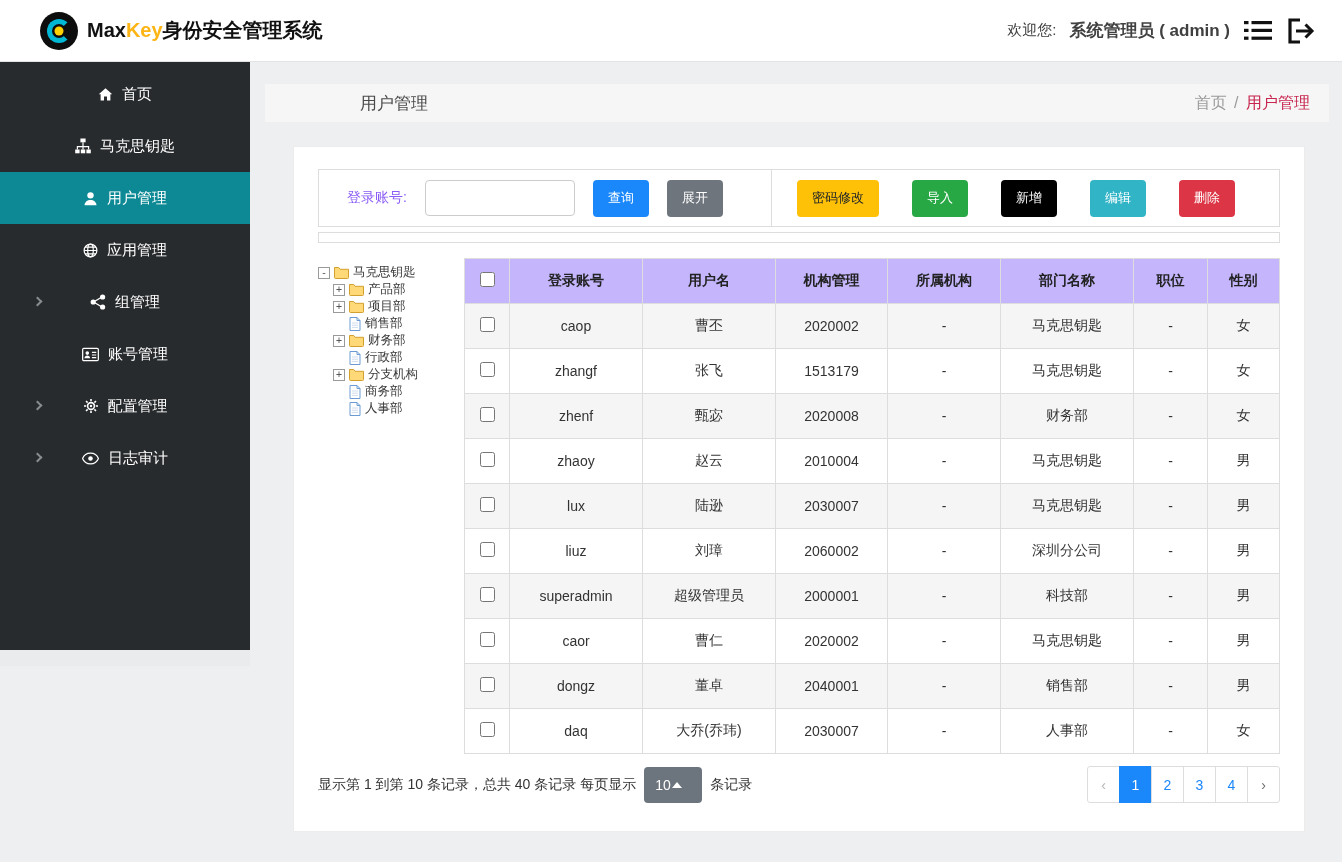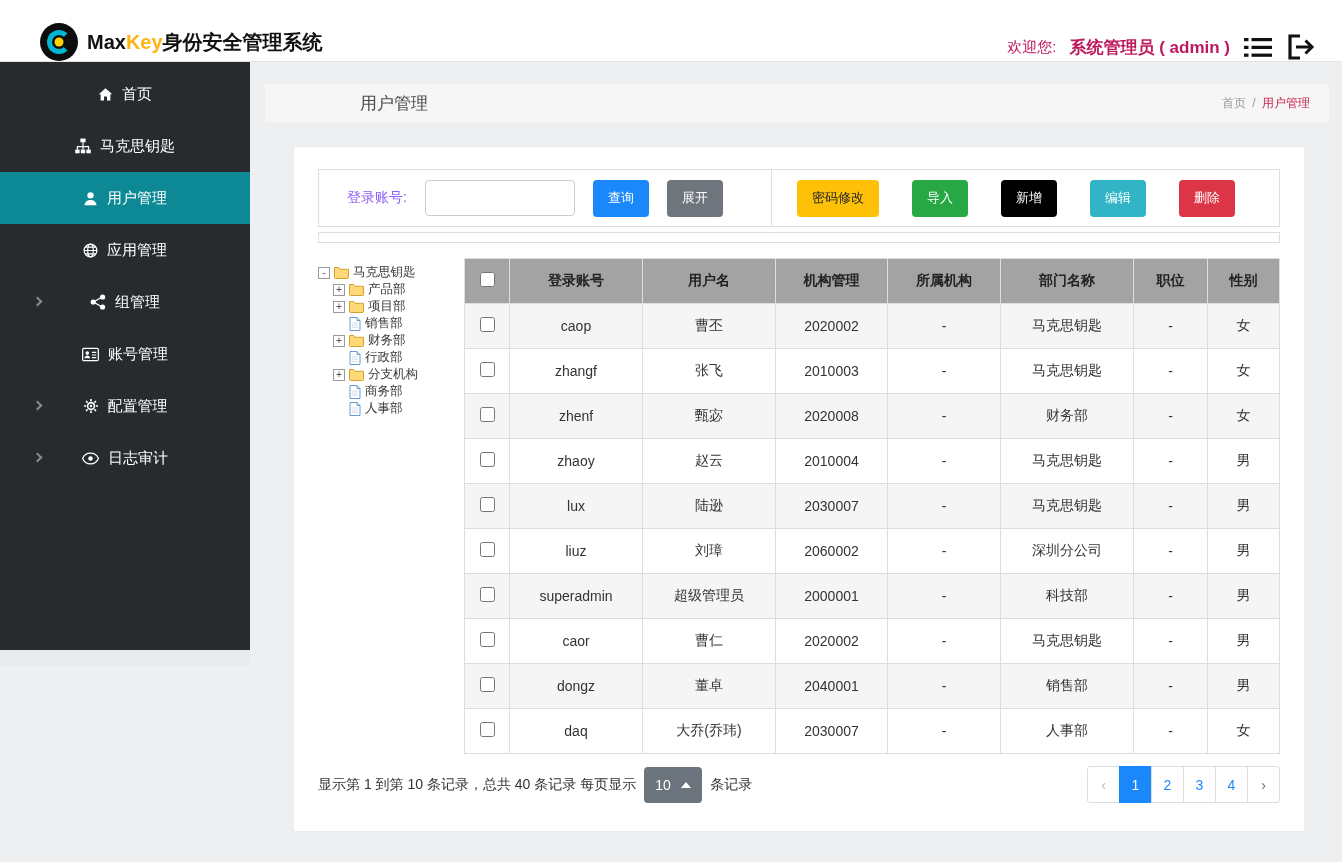--- a/index.html
+++ b/index.html
@@ -13,33 +13,33 @@
   :root {
     --primary: #1a88fb;
     --menu-active: #0c8994;
     --breadcrumb-active: #c7254e;
     --pagesize: #6c757d;
   }
 
   
   .app-header {
     height: 62px; background: #fff; border-bottom: 1px solid #e3e3e3;
-    display: flex; align-items: flex-end; justify-content: space-between;
+    display: flex; align-items: center; justify-content: space-between;
     padding: 0 26px 0 40px; position: relative; z-index: 5;
   }
   .brand { display: flex; align-items: center; gap: 9px; }
   .logo { width: 38px; height: 38px; border-radius: 50%; background: #0d0d0d;
           display: flex; align-items: center; justify-content: center; position: relative; }
   .logo-ring { width: 24px; height: 24px; border-radius: 50%;
                border: 5px solid #00b7d4; border-right-color: #0d0d0d; }
   .logo-dot { position: absolute; left: 50%; top: 50%; transform: translate(-50%,-50%);
               width: 9px; height: 9px; border-radius: 50%; background: #ffd200; }
   .brand-text { font-size: 20px; font-weight: bold; color: #111; }
   .brand-key { color: #fdb515; }
-  .header-right { display: flex; align-items: center; gap: 13px; font-size: 15px; color: #be185d; }
+  .header-right { display: flex; align-items: center; gap: 13px; font-size: 15px; color: #404040; }
   .user-name { font-weight: bold; font-size: 17px; }
   .hicon { display: inline-flex; align-items: center; cursor: pointer; }
 
   
   .layout { display: flex; height: 604px; }
   aside { width: 250px; flex: none; background: #e9ebec; }
   .menu { background: #282b2d; height: 588px; padding-top: 6px; }
   .menu-item { position: relative; height: 52px; display: flex; align-items: center;
                justify-content: center; gap: 9px; color: #fff; font-size: 15px; cursor: pointer; }
   .menu-item.active { background: var(--menu-active); }
@@ -48,21 +48,21 @@
              border-top: 2px solid #878d90; border-right: 2px solid #878d90;
              transform: translateY(-58%) rotate(45deg); }
 
   main { flex: 1; min-width: 0; }
 
   
   .page-header { margin: 22px 13px 0 15px; height: 38px; background: #f6f6f6;
                  display: flex; align-items: center; justify-content: space-between;
                  padding: 0 19px 0 95px; }
   .page-title { font-size: 17px; color: #4a4a4a; }
-  .breadcrumb { font-size: 12px; color: #9a9a9a; }
+  .breadcrumb { font-size: 16px; color: #9a9a9a; }
   .breadcrumb a { text-decoration: none; cursor: pointer; }
   .bc-home { color: #9a9a9a; }
   .bc-sep { margin: 0 3px; }
   .bc-current { color: var(--breadcrumb-active); }
 
   
   .card { margin: 24px 37px 0 43px; background: #fff; border: 1px solid #ececec;
           padding: 22px 24px 28px; }
 
   
@@ -89,31 +89,31 @@
          font-size: 10px; line-height: 10px; display: inline-flex; align-items: center;
          justify-content: center; flex: none; font-family: "DejaVu Sans Mono", monospace; }
   .tgl-spacer { width: 12px; flex: none; }
   .node-icon { display: inline-flex; align-items: center; flex: none; }
   .node-label { font-size: 12.5px; color: #3a3a3a; white-space: nowrap; }
 
   .table-wrap { flex: 1; min-width: 0; }
   table.user-table { width: 100%; border-collapse: collapse; table-layout: fixed; font-size: 14px; }
   .user-table th, .user-table td { border: 1px solid #ddd; text-align: center;
                                    height: 45px; padding: 0 6px; overflow: hidden; }
-  .user-table th { font-weight: bold; color: #222; background: #a3a3a3; }
+  .user-table th { font-weight: bold; color: #222; background: #c4b5fd; }
   .user-table tbody tr:nth-child(odd) { background: #f5f5f6; }
   .user-table td { color: #333; }
   .user-table input[type=checkbox] { width: 15px; height: 15px; cursor: pointer; }
 
   
   .table-footer { display: flex; align-items: center; margin-top: 12px; font-size: 14px; color: #333; }
   .summary { display: flex; align-items: center; }
   .page-size-btn { background: var(--pagesize); color: #fff; border: none; border-radius: 4px;
                    height: 36px; min-width: 58px; display: inline-flex; align-items: center;
-                   justify-content: space-between; gap: 1px; font-size: 14px; padding: 0 11px;
+                   justify-content: flex-start; gap: 1px; font-size: 14px; padding: 0 11px;
                    cursor: pointer; margin: 0 8px; font-family: inherit; }
   .caret-up { width: 0; height: 0; border-left: 5px solid transparent;
               border-right: 5px solid transparent; border-bottom: 6px solid #fff; }
   .pagination { margin-left: auto; display: flex; }
   .page-item { min-width: 33px; height: 37px; display: inline-flex; align-items: center;
                justify-content: center; border: 1px solid #ddd; margin-left: -1px;
                color: var(--primary); background: #fff; font-size: 14px; cursor: pointer;
                text-decoration: none; padding: 0 6px; }
   .page-item:first-child { border-radius: 3px 0 0 3px; margin-left: 0; }
   .page-item:last-child { border-radius: 0 3px 3px 0; }
@@ -407,21 +407,21 @@
                     <td>2020002</td>
                     <td>-</td>
                     <td>马克思钥匙</td>
                     <td>-</td>
                     <td>女</td>
                   </tr>
                   <tr>
                     <td class="col-check"><input type="checkbox" style=""></td>
                     <td>zhangf</td>
                     <td>张飞</td>
-                    <td>2010003</td>
+                    <td>1513179</td>
                     <td>-</td>
                     <td>马克思钥匙</td>
                     <td>-</td>
                     <td>女</td>
                   </tr>
                   <tr>
                     <td class="col-check"><input type="checkbox" style=""></td>
                     <td>zhenf</td>
                     <td>甄宓</td>
                     <td>2020008</td>

